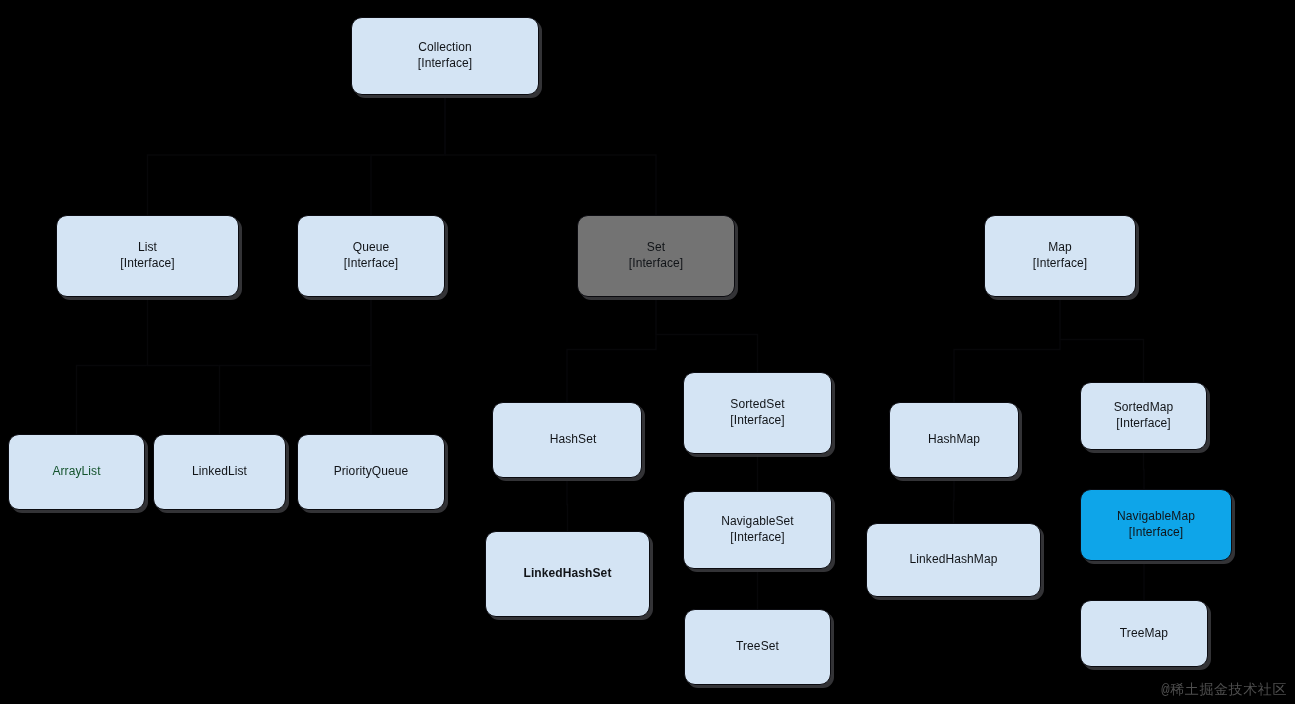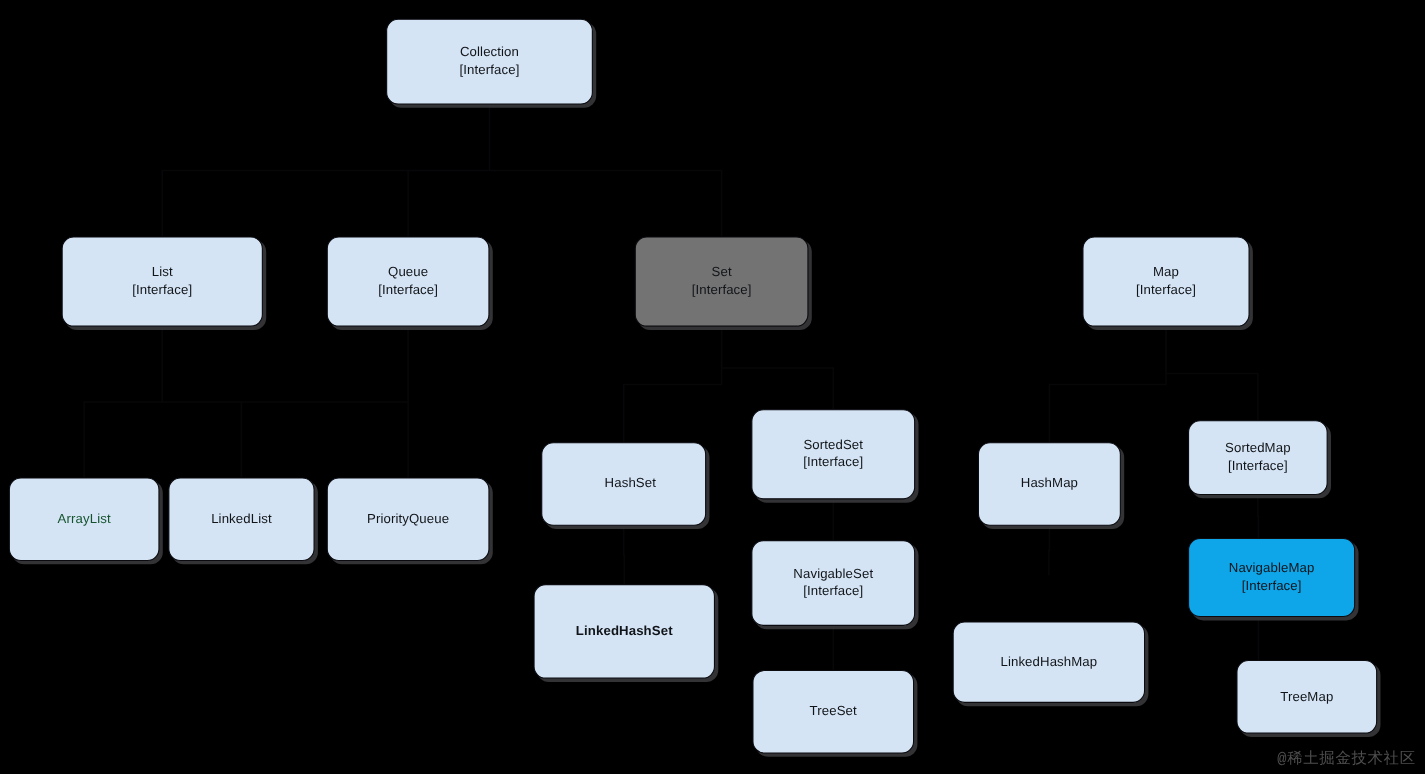--- a/index.html
+++ b/index.html
@@ -124,30 +124,30 @@
       <div class="node" style="left: 683px; top: 491px; width: 149px; height: 78px; background: rgb(212, 228, 244); border-color: rgb(11, 11, 16); color: rgb(17, 20, 24);">
         <span class="nm">NavigableSet</span>
         <span class="sub">[Interface]</span>
       </div>
       <div class="node" style="left: 684px; top: 609px; width: 147px; height: 76px; background: rgb(212, 228, 244); border-color: rgb(11, 11, 16); color: rgb(17, 20, 24);">
         <span class="nm">TreeSet</span>
       </div>
       <div class="node" style="left: 889px; top: 402px; width: 130px; height: 76px; background: rgb(212, 228, 244); border-color: rgb(11, 11, 16); color: rgb(17, 20, 24);">
         <span class="nm">HashMap</span>
       </div>
-      <div class="node" style="left: 866px; top: 523px; width: 175px; height: 74px; background: rgb(212, 228, 244); border-color: rgb(11, 11, 16); color: rgb(17, 20, 24); margin-top: 42px;">
+      <div class="node" style="left: 866px; top: 523px; width: 175px; height: 74px; background: rgb(212, 228, 244); border-color: rgb(11, 11, 16); color: rgb(17, 20, 24);">
         <span class="nm">LinkedHashMap</span>
       </div>
       <div class="node" style="left: 1080px; top: 382px; width: 127px; height: 68px; background: rgb(212, 228, 244); border-color: rgb(11, 11, 16); color: rgb(17, 20, 24);">
         <span class="nm">SortedMap</span>
         <span class="sub">[Interface]</span>
       </div>
       <div class="node" style="left: 1068px; top: 489px; width: 152px; height: 72px; background: #0ea5e9; border-color: rgb(11, 11, 16); color: rgb(17, 20, 24); margin-left: 12px;">
         <span class="nm">NavigableMap</span>
         <span class="sub">[Interface]</span>
       </div>
-      <div class="node" style="left: 1124px; top: 600px; width: 128px; height: 67px; background: rgb(212, 228, 244); border-color: rgb(11, 11, 16); color: rgb(17, 20, 24);">
+      <div class="node" style="left: 1080px; top: 600px; width: 128px; height: 67px; background: rgb(212, 228, 244); border-color: rgb(11, 11, 16); color: rgb(17, 20, 24);">
         <span class="nm">TreeMap</span>
       </div>
     </div>
 
   <div class="watermark">@稀土掘金技术社区</div>
 </div>
 
 </body></html>

